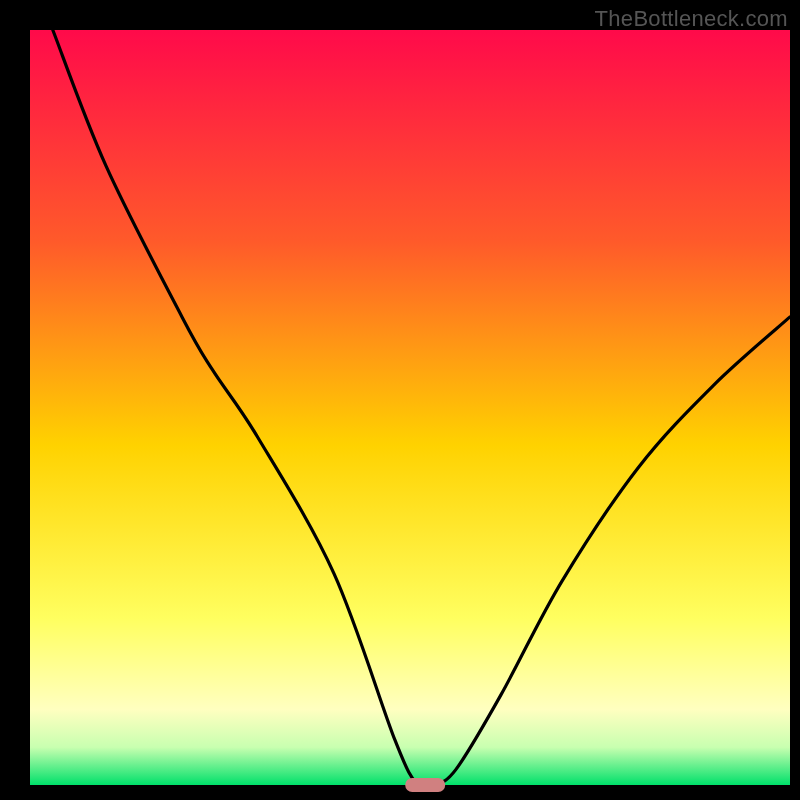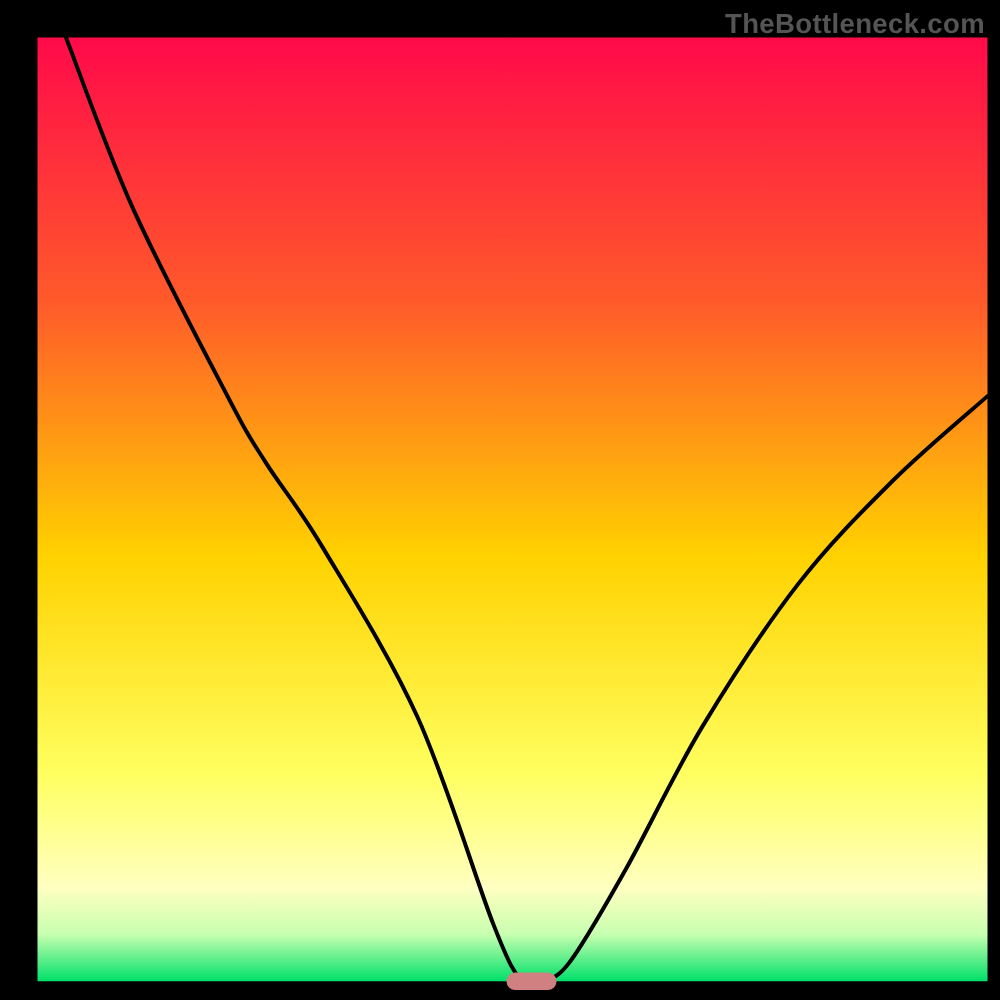--- a/index.html
+++ b/index.html
@@ -15,21 +15,21 @@
     position: relative;
     width: 800px;
     height: 800px;
   }
   .watermark {
     position: absolute;
     top: 6px;
     right: 12px;
     color: #555;
     font-size: 22px;
-    font-weight: 700;
+    font-weight: 400;
     letter-spacing: 0.3px;
     user-select: none;
   }
   svg.plot {
     position: absolute;
     top: 0;
     left: 0;
   }
 </style>
 </head>

